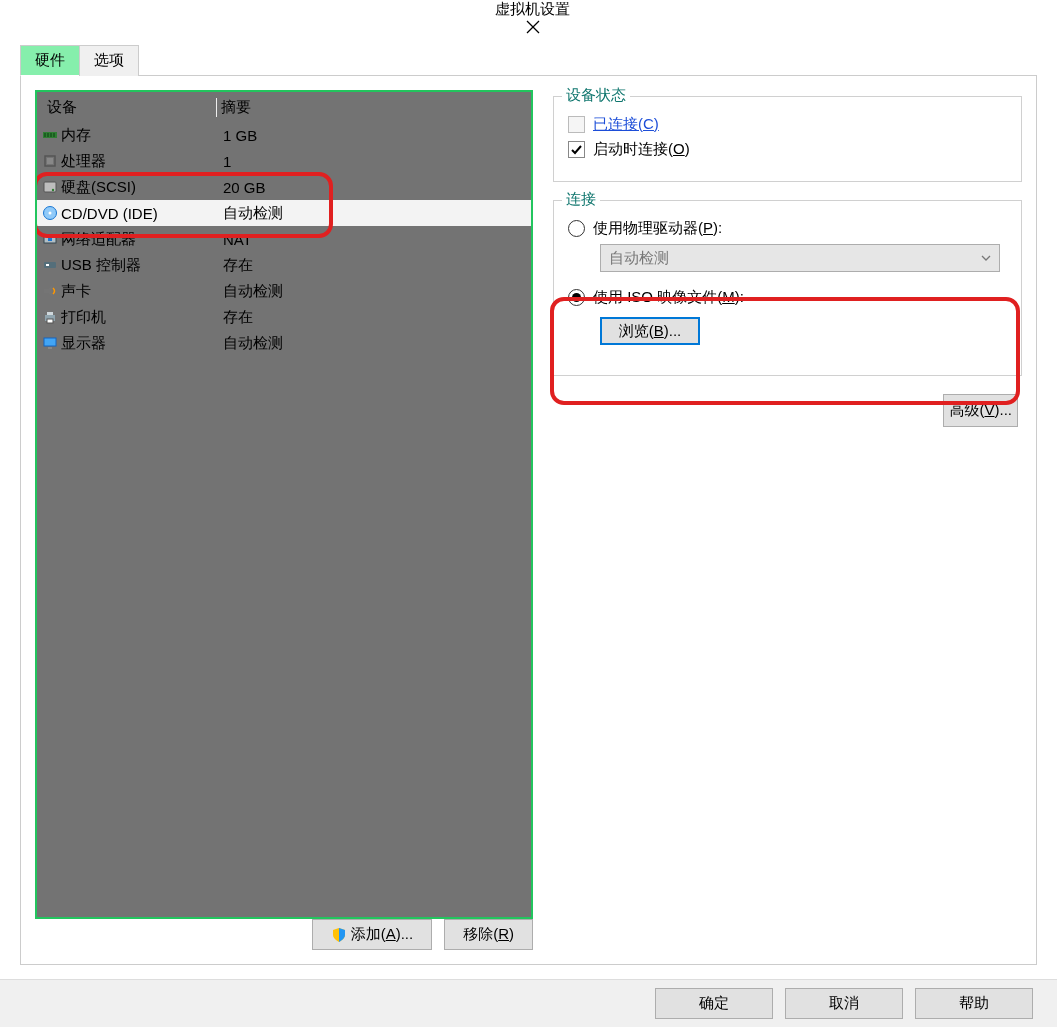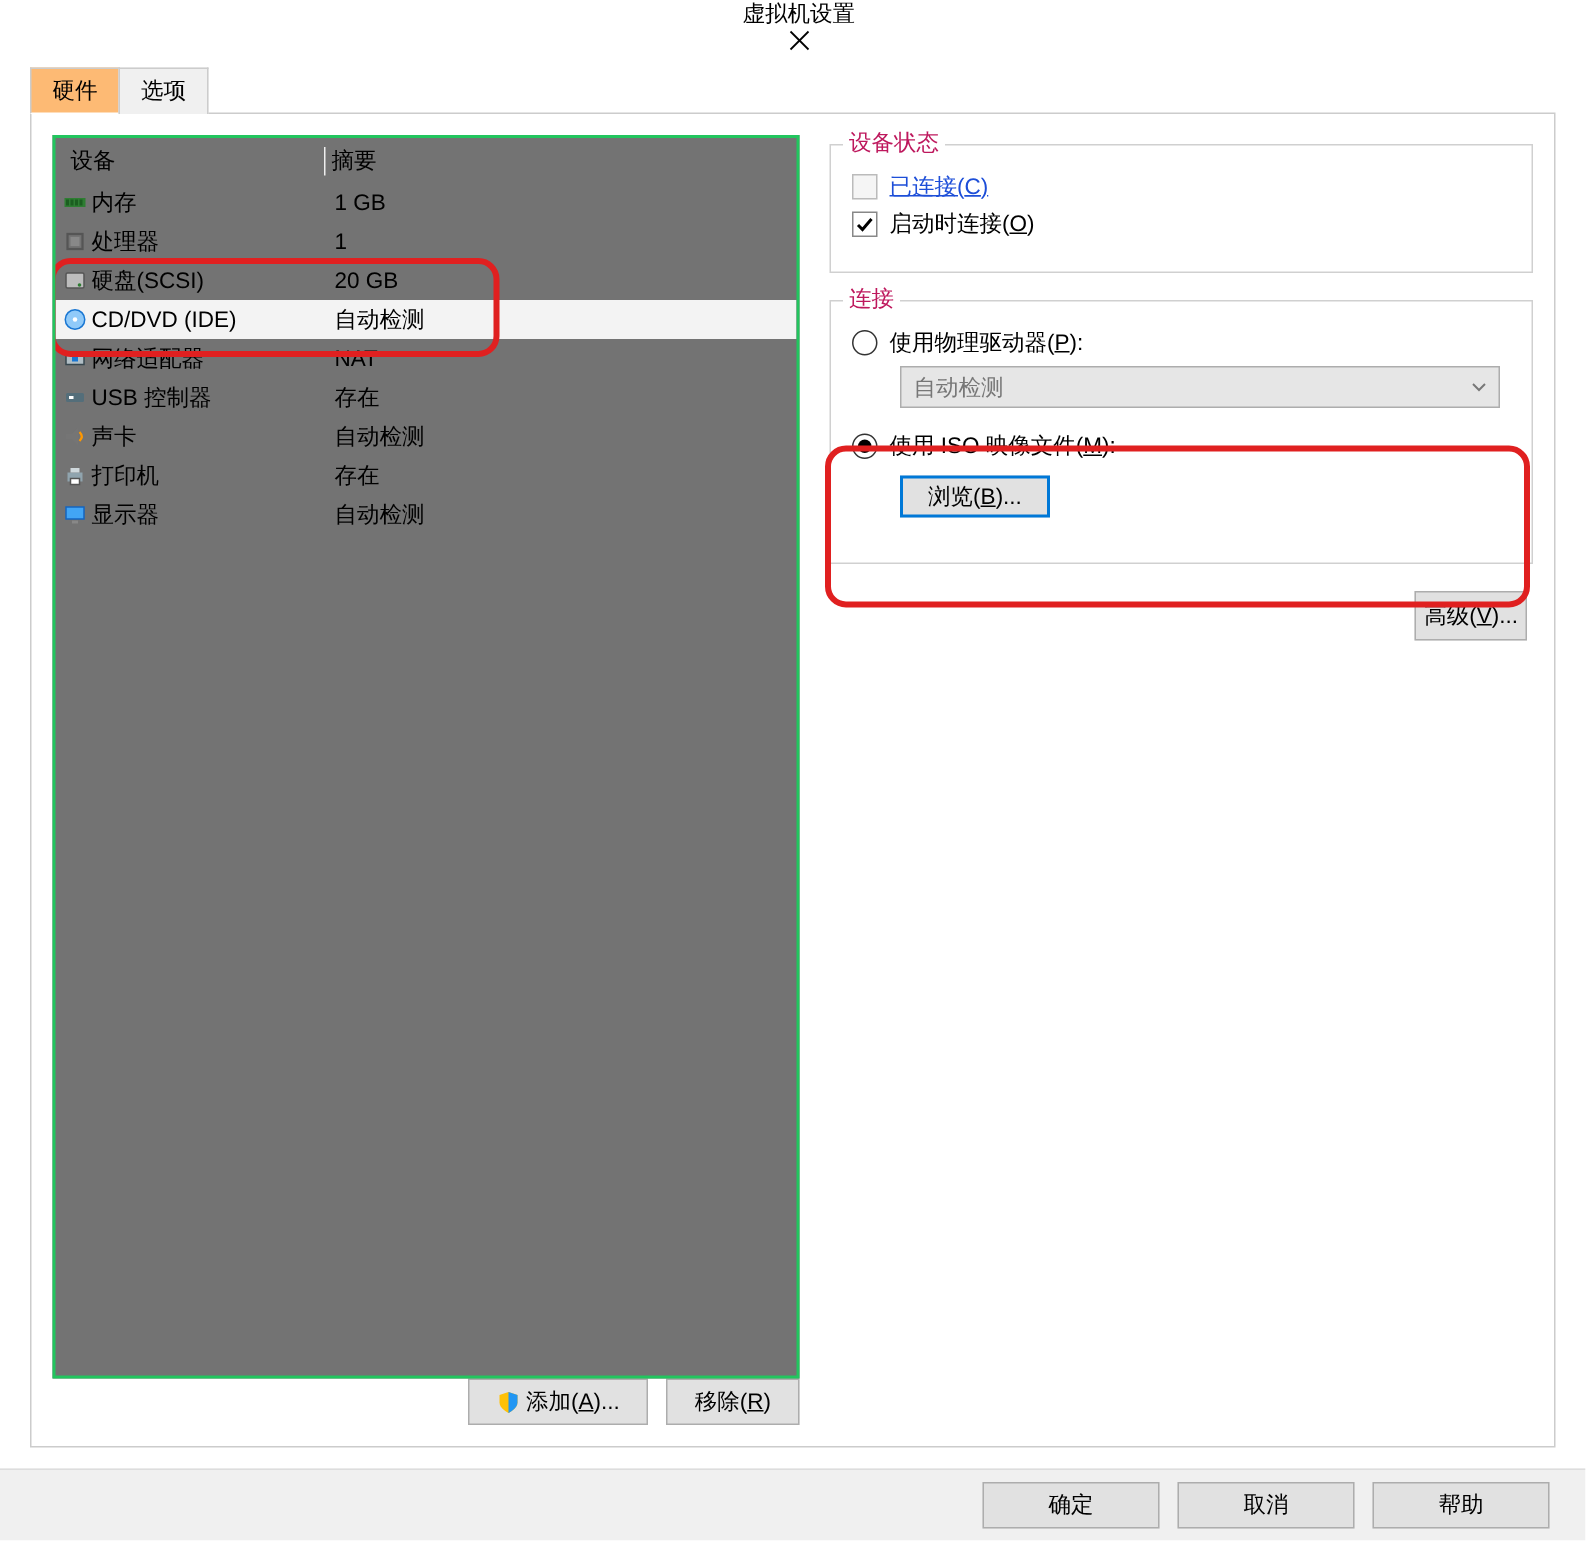--- a/index.html
+++ b/index.html
@@ -6,21 +6,21 @@
     body { background: #fff; width: 1057px; height: 1027px; position: relative; overflow: hidden; }
 
     .titlebar { height: 34px; display: flex; align-items: center; justify-content: space-between; padding-left: 8px; flex-direction: column; }
     .close-btn { width: 46px; height: 34px; display: flex; align-items: center; justify-content: center; cursor: pointer; }
     .close-btn svg { width: 14px; height: 14px; }
 
     .dialog-body { padding: 10px 20px; }
 
     .tabs { display: flex; position: relative; top: 1px; z-index: 2; }
     .tab { padding: 5px 14px; border: 1px solid #ccc; background: #f0f0f0; cursor: pointer; border-bottom: none; }
-    .tab.active { background: #fdba74; border-bottom: 1px solid #fff; }
+    .tab.active { background: #86efac; border-bottom: 1px solid #fff; }
     .tab + .tab { margin-left: -1px; }
 
     .tab-content { border: 1px solid #ccc; padding: 14px; display: flex; gap: 20px; height: 890px; position: relative; z-index:1; }
 
     
     .left-panel { width: 498px; display: flex; flex-direction: column; }
     .device-table { border: 2px solid #22c55e; flex: 1; background: #737373; position: relative; overflow: hidden; }
     .device-header { display:flex; height: 30px; align-items: center; }
     .device-header .col1 { width: 180px; padding-left: 10px; border-right: 1px solid #eee; }
     .device-header .col2 { flex: 1; padding-left: 4px; }
@@ -32,21 +32,21 @@
     .dev-icon { width:16px; height:16px; display:inline-block; }
 
     .highlight-box { position: absolute; border: 4px solid #e02020; border-radius: 14px; pointer-events: none; z-index: 10; }
 
     .left-buttons { display:flex; justify-content: flex-end; gap: 12px; margin-top: 0; }
     .btn { background:#e1e1e1; border:1px solid #adadad; padding:5px 18px; cursor:pointer; display:inline-flex; align-items:center; gap:4px; }
 
     
     .right-panel { flex:1; padding-top: 6px; position: relative; }
     .fieldset { border: 1px solid #d0d0d0; padding: 12px 14px 16px 14px; margin-bottom: 18px; position: relative; }
-    .fieldset-legend { position: absolute; top: -11px; left: 8px; background:#fff; padding: 0 4px; color:#be185d; }
+    .fieldset-legend { position: absolute; top: -11px; left: 8px; background:#fff; padding: 0 4px; color:#0f766e; }
     .checkbox-row, .radio-row { display:flex; align-items:center; gap:8px; margin: 6px 0; }
     .checkbox-row.disabled { color:#1d4ed8;text-decoration:underline; }
     .cbx { width:17px; height:17px; border:1px solid #888; display:inline-flex; align-items:center; justify-content:center; background:#fff; }
     .cbx.disabled { border-color:#bbb; background:#f5f5f5; }
     .cbx.checked svg { display:block; }
     .cbx svg { display:none; width:13px; height:13px; }
     .radio { width:17px; height:17px; border:1px solid #333; border-radius:50%; display:inline-flex; align-items:center; justify-content:center; background:#fff; }
     .radio.checked::after { content:""; width:9px; height:9px; background:#000; border-radius:50%; }
     .underline-key { text-decoration: underline; }
 

